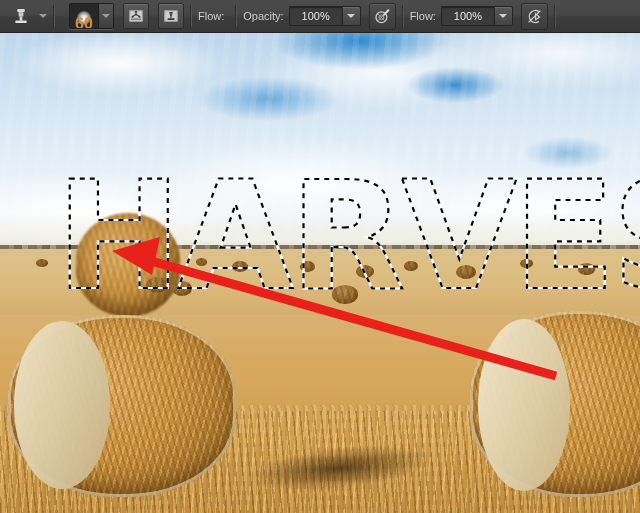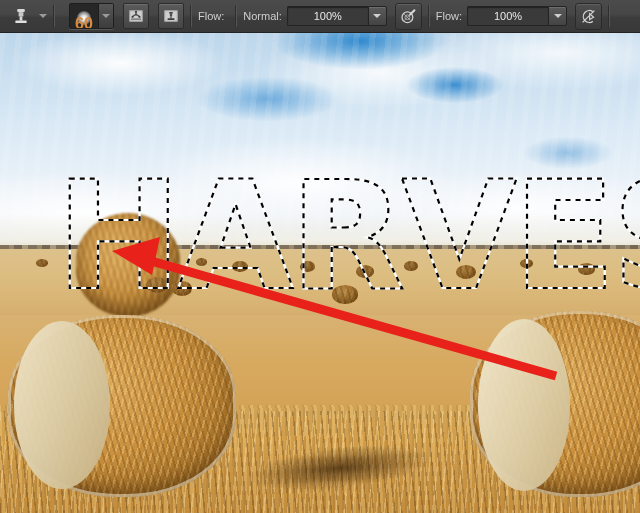--- a/index.html
+++ b/index.html
@@ -106,21 +106,21 @@
 
   
   .numwell{
     display:flex;align-items:stretch;height:20px;
   }
   .numwell .nbox{
     background:#3a3a3a;border:1px solid #232323;border-right:none;
     border-radius:2px 0 0 2px;
     color:#e8e8e8;font-size:11px;
     display:flex;align-items:center;justify-content:center;
-    min-width:40px;padding:0 20px;
+    min-width:40px;padding:0 6px;
     box-shadow:inset 0 1px 1px rgba(0,0,0,.45);
   }
   .numwell .nbtn{
     width:17px;background:linear-gradient(180deg,#5a5a5a,#444);
     border:1px solid #232323;border-radius:0 2px 2px 0;
     display:flex;align-items:center;justify-content:center;
     box-shadow:inset 0 1px 0 rgba(255,255,255,.12);
   }
   .nbtn .carat{
     width:0;height:0;border-left:4px solid transparent;border-right:4px solid transparent;
@@ -284,21 +284,21 @@
         <rect x="4.5" y="10.3" width="7" height="1.6" rx="0.4" fill="#3d3d3d"></rect>
       </svg>
     </div>
 
     <div class="sep"></div>
 
     <span class="ob-label">Flow:</span>
 
     <div class="sep"></div>
 
-    <span class="ob-label">Normal:</span>
+    <span class="ob-label">Opacity:</span>
     <div class="numwell">
       <div class="nbox">100%</div>
       <div class="nbtn">
           <span class="carat"></span>
         </div>
     </div>
     <div class="round-btn">
       <svg width="17" height="17" viewBox="0 0 17 17">
         <circle cx="7.4" cy="9.3" r="5.4" fill="none" stroke="#cfcfcf" stroke-width="1.3"></circle>
         <path d="M4.2 6.2 L10.6 12.4 M10.6 6.2 L4.2 12.4" stroke="#b4b4b4" stroke-width="0.9"></path>

